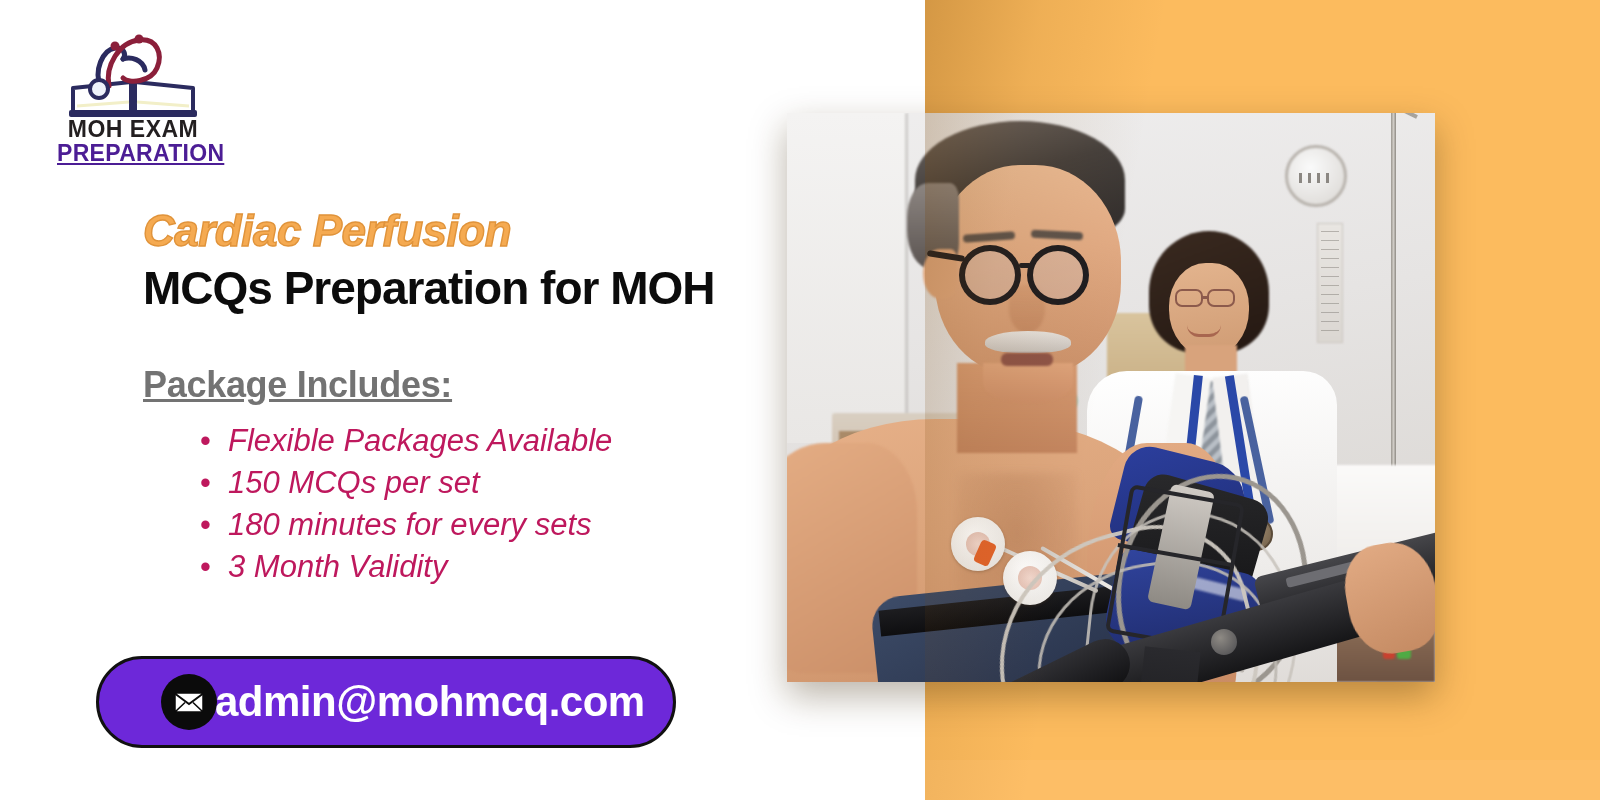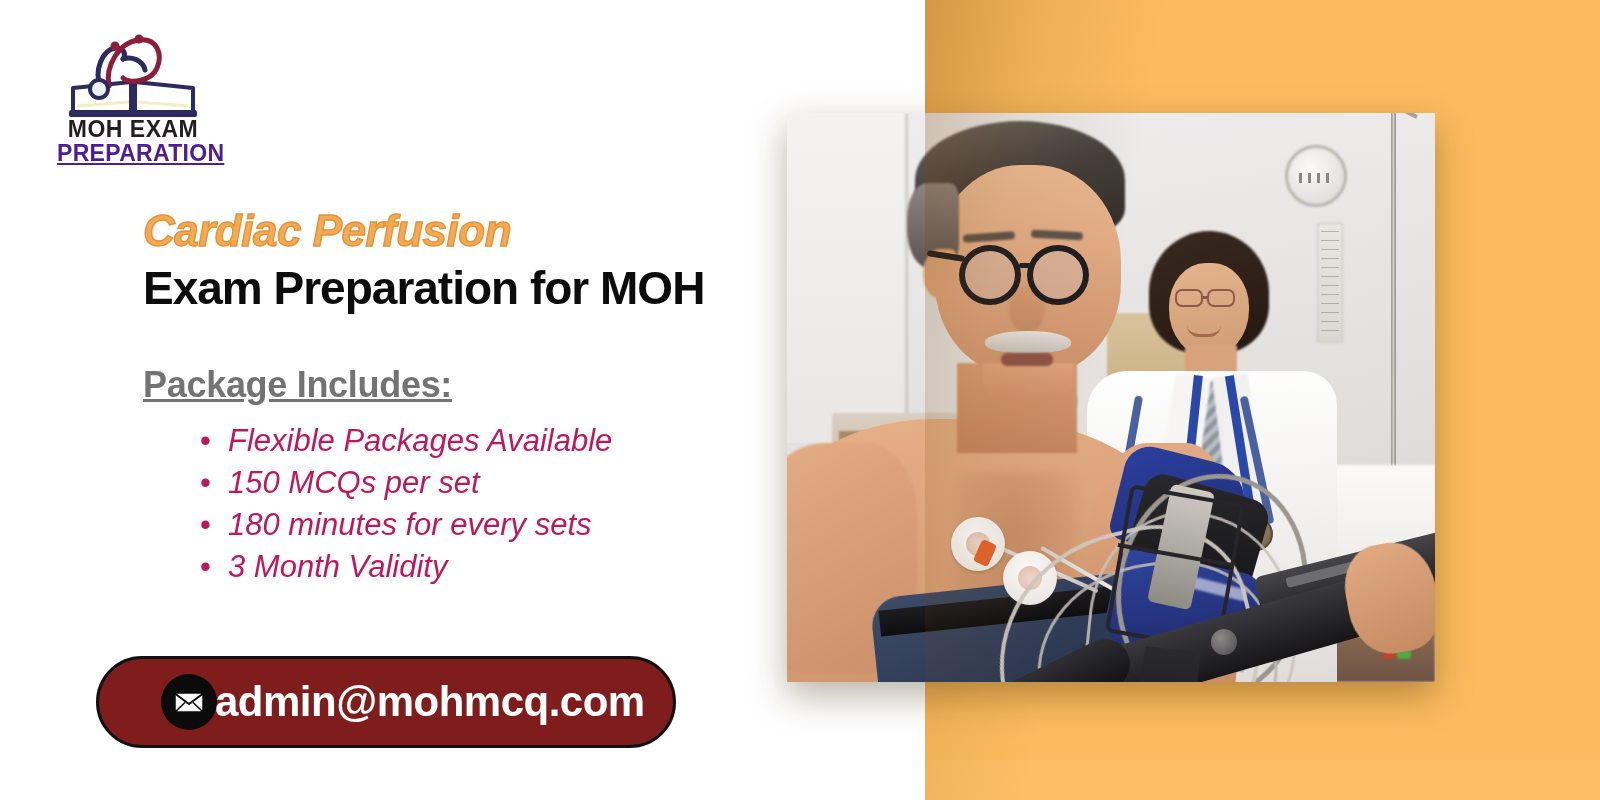--- a/index.html
+++ b/index.html
@@ -546,21 +546,21 @@
   }
   .bullets li::before {
     content:"\2022";
     position:absolute; left:0; top:0;
     font-size:31px; font-style:normal;
   }
 
   .cta {
     position:absolute; left:96px; top:656px;
     width:580px; height:92px;
-    background:#7f1d1d;
+    background:#6d28d9;
     border:3px solid #111111;
     border-radius:46px;
     display:flex; align-items:center;
   }
   .cta-icon {
     width:56px; height:56px; border-radius:50%;
     background:#0b0b0b;
     margin-left:62px;
     display:flex; align-items:center; justify-content:center;
     flex:0 0 auto;
@@ -707,21 +707,21 @@
           <circle cx="58" cy="20" r="4.5" fill="#8b1f3a"></circle>
           <circle cx="82" cy="13" r="4.5" fill="#8b1f3a"></circle>
           <circle cx="42" cy="63" r="9" fill="#eef2fb" stroke="#2b2b5f" stroke-width="4"></circle>
         </svg>
       </div>
       <div class="logo-text1">MOH EXAM</div>
       <div class="logo-text2">PREPARATION</div>
     </div>
 
     <div class="headline-sub">Cardiac Perfusion</div>
-    <div class="headline-main">Exam Preparation for MOH</div>
+    <div class="headline-main">MCQs Preparation for MOH</div>
 
     <div class="pkg-title">Package Includes:</div>
 
     <ul class="bullets">
       <li>Flexible Packages Available</li>
       <li>150 MCQs per set</li>
       <li>180 minutes for every sets</li>
       <li>3 Month Validity</li>
     </ul>
 

